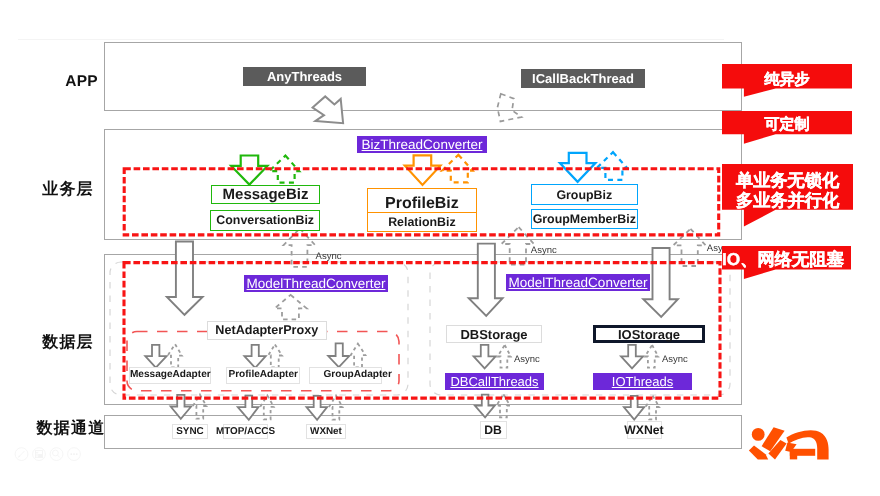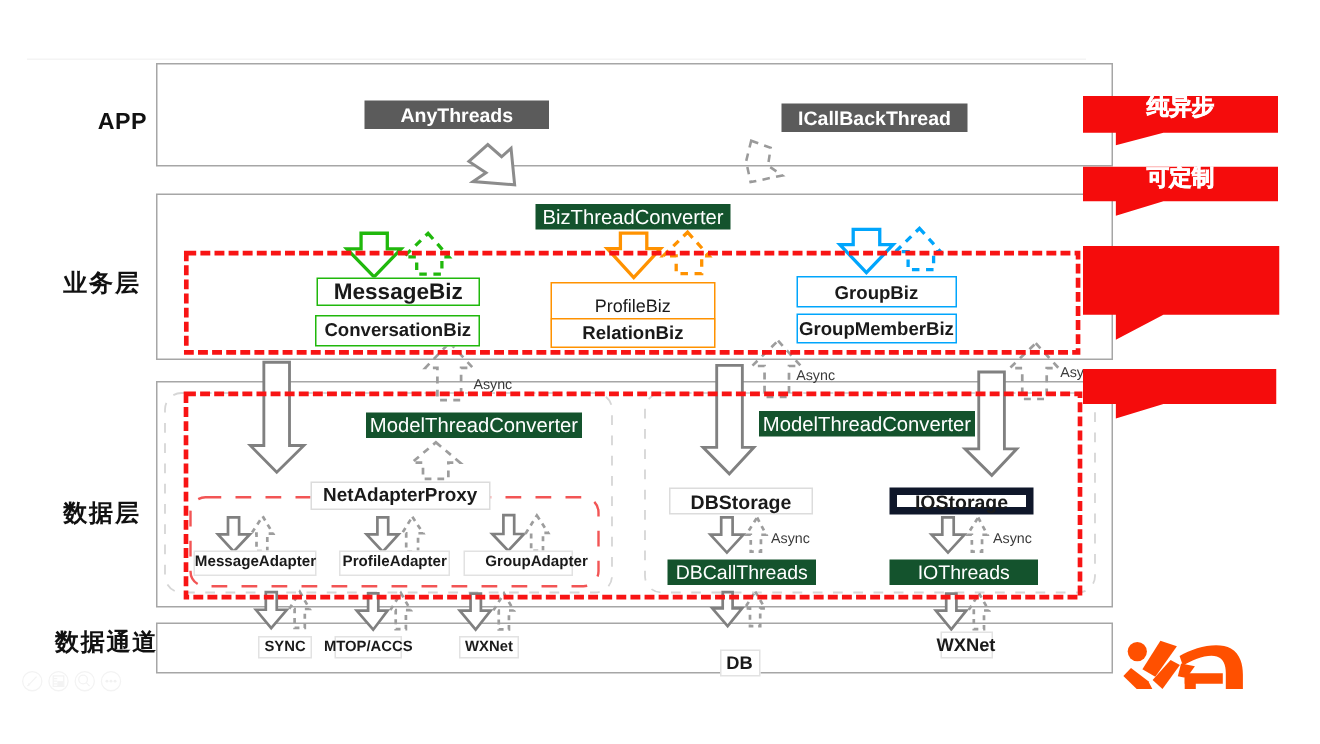--- a/index.html
+++ b/index.html
@@ -17,30 +17,30 @@
   .rowlabel.en{font-size:15.5px;letter-spacing:.3px;}
   .rowlabel.zh{font-size:16px;letter-spacing:1.2px;}
 
   
   .rowbox{position:absolute;border:1px solid #a6a6a6;background:transparent;box-sizing:border-box;}
 
   
   .chip{position:absolute;display:flex;align-items:center;justify-content:center;
         color:#fff;box-sizing:border-box;white-space:nowrap;line-height:1;}
   .chip.dark{background:#5b5b5b;}
-  .chip.mid{background:#14532d;}
+  .chip.mid{background:#6d28d9;text-decoration:underline;}
 
   
   .obox{position:absolute;display:flex;align-items:center;justify-content:center;
         box-sizing:border-box;background:#fff;white-space:nowrap;line-height:1;
         color:#1a1a1a;}
 
   
   .callout{position:absolute;background:#f50c0c;color:#fff;font-weight:bold;
-           display:flex;flex-direction:column;align-items:center;justify-content:flex-start;
+           display:flex;flex-direction:column;align-items:center;justify-content:flex-end;
            box-sizing:border-box;white-space:nowrap;z-index:6;
            -webkit-text-stroke:0.45px #fff;}
   .callout span{display:block;line-height:1.12;}
 
   .asy{position:absolute;font-size:9.5px;color:#3a3a3a;white-space:nowrap;line-height:1;}
 </style>
 </head>
 <body>
 
 <div id="stage">
@@ -119,51 +119,51 @@
   </svg>
 
   <div class="chip dark" style="left:243px;top:67px;width:123px;height:19px;font-size:13px;font-weight:bold;">AnyThreads</div>
   <div class="chip dark" style="left:521px;top:69px;width:124px;height:19px;font-size:13px;font-weight:bold;">ICallBackThread</div>
 
   <div class="chip mid" style="left:357px;top:136px;width:130px;height:17px;font-size:13.5px;">BizThreadConverter</div>
 
   <div class="obox" style="left:211px;top:184.8px;width:109px;height:19.6px;border:1.6px solid #20b80c;font-size:15px;font-weight:bold;">MessageBiz</div>
   <div class="obox" style="left:210.4px;top:210.2px;width:109.6px;height:20.4px;border:1.6px solid #20b80c;font-size:12.4px;font-weight:bold;">ConversationBiz</div>
 
-  <div class="obox" style="left:367.1px;top:187.6px;width:109.6px;height:32px;border:1.6px solid #ff9200;font-size:12px;font-weight:normal;">ProfileBiz</div>
+  <div class="obox" style="left:367.1px;top:187.6px;width:109.6px;height:32px;border:1.6px solid #ff9200;font-size:16px;font-weight:bold;">ProfileBiz</div>
   <div class="obox" style="left:367.1px;top:212.4px;width:109.6px;height:19.8px;border:1.6px solid #ff9200;font-size:12.4px;font-weight:bold;">RelationBiz</div>
 
   <div class="obox" style="left:530.6px;top:184.4px;width:107.4px;height:20.8px;border:1.6px solid #00a5fc;font-size:12.4px;font-weight:bold;">GroupBiz</div>
   <div class="obox" style="left:530.6px;top:208.9px;width:107.4px;height:20.5px;border:1.6px solid #00a5fc;font-size:12.4px;font-weight:bold;">GroupMemberBiz</div>
 
   <div class="chip mid" style="left:244px;top:275px;width:144px;height:17px;font-size:13.5px;">ModelThreadConverter</div>
   <div class="chip mid" style="left:506px;top:274px;width:144px;height:17px;font-size:13.5px;">ModelThreadConverter</div>
 
   <div class="obox" style="left:207px;top:321px;width:119.6px;height:19px;border:1px solid #dcdcdc;font-size:12.6px;font-weight:bold;">NetAdapterProxy</div>
 
   <div class="obox" style="left:129.3px;top:366.5px;width:82px;height:17px;border:1px solid #e2e2e2;font-size:10.1px;font-weight:bold;">MessageAdapter</div>
   <div class="obox" style="left:226.2px;top:366.5px;width:74px;height:17px;border:1px solid #e2e2e2;font-size:10.1px;font-weight:bold;">ProfileAdapter</div>
   <div class="obox" style="left:309.2px;top:366.5px;width:73px;height:17px;border:1px solid #e2e2e2;font-size:10.1px;font-weight:bold;padding-left:24px;">GroupAdapter</div>
 
   <div class="obox" style="left:446px;top:325px;width:96px;height:18px;border:1px solid #dcdcdc;font-size:13px;font-weight:bold;">DBStorage</div>
-  <div class="obox" style="left:593px;top:325px;width:96px;height:18px;border:5px solid #0f172a;font-size:13px;font-weight:bold;">IOStorage</div>
+  <div class="obox" style="left:593px;top:325px;width:112px;height:18px;border:3px solid #0f172a;font-size:13px;font-weight:bold;">IOStorage</div>
 
   <div class="chip mid" style="left:445px;top:373px;width:99px;height:17px;font-size:13px;">DBCallThreads</div>
   <div class="chip mid" style="left:593px;top:373px;width:99px;height:17px;font-size:13px;">IOThreads</div>
 
   <div class="asy" style="left:315.6px;top:252.2px;">Async</div>
   <div class="asy" style="left:530.8px;top:245.8px;">Async</div>
   <div class="asy" style="left:706.8px;top:244.3px;">Async</div>
   <div class="asy" style="left:514px;top:355px;">Async</div>
   <div class="asy" style="left:662px;top:355px;">Async</div>
 
   <div class="obox" style="left:172px;top:424px;width:36px;height:15px;border:1px solid #e2e2e2;font-size:9.9px;font-weight:bold;">SYNC</div>
   <div class="obox" style="left:223px;top:424px;width:45px;height:15px;border:1px solid #e2e2e2;font-size:9.9px;font-weight:bold;">MTOP/ACCS</div>
   <div class="obox" style="left:306px;top:424px;width:40px;height:15px;border:1px solid #e2e2e2;font-size:9.9px;font-weight:bold;">WXNet</div>
-  <div class="obox" style="left:479.5px;top:421px;width:27px;height:18px;border:1px solid #e2e2e2;font-size:12.2px;font-weight:bold;margin-top:12px;">DB</div>
+  <div class="obox" style="left:479.5px;top:421px;width:27px;height:18px;border:1px solid #e2e2e2;font-size:12.2px;font-weight:bold;">DB</div>
   <div class="obox" style="left:626.5px;top:421px;width:35px;height:18px;border:1px solid #e2e2e2;font-size:12.2px;font-weight:bold;">WXNet</div>
 
   <div class="abs" style="left:722px;top:64px;width:130px;height:34px;z-index:6;">
     <svg width="130" height="34" viewBox="0 0 130 34" style="position:absolute;left:0;top:0;">
       <path d="M 0 0 L 130 0 L 130 24.5 L 53.6 24.5 L 21.9 32.8 L 21.9 24.5 L 0 24.5 Z" fill="#f50c0c"></path>
     </svg>
     <div class="callout" style="left:0;top:0;width:130px;height:24.4px;font-size:15px;background:none;">
       <span>纯异步</span>
     </div>
   </div>
@@ -174,26 +174,33 @@
     </svg>
     <div class="callout" style="left:0;top:0;width:130px;height:23px;font-size:15px;background:none;">
       <span>可定制</span>
     </div>
   </div>
 
   <div class="abs" style="left:722px;top:164px;width:131px;height:63px;z-index:6;">
     <svg width="131" height="63" viewBox="0 0 131 63" style="position:absolute;left:0;top:0;">
       <path d="M 0 0 L 131 0 L 131 45.8 L 53.6 45.8 L 21.9 62.5 L 21.9 45.8 L 0 45.8 Z" fill="#f50c0c"></path>
     </svg>
+    <div class="callout" style="left:0;top:0;width:131px;height:45.8px;font-size:17.2px;line-height:1.2;background:none;">
+      <span>单业务无锁化</span>
+      <span>多业务并行化</span>
+    </div>
   </div>
 
   <div class="abs" style="left:722px;top:246px;width:129px;height:34px;z-index:6;">
     <svg width="129" height="34" viewBox="0 0 129 34" style="position:absolute;left:0;top:0;">
       <path d="M 0 0 L 129 0 L 129 23.4 L 53.6 23.4 L 21.9 33.0 L 21.9 23.4 L 0 23.4 Z" fill="#f50c0c"></path>
     </svg>
+    <div class="callout" style="left:-3.5px;top:0;width:129px;height:23.4px;font-size:17.3px;background:none;">
+      <span>IO、网络无阻塞</span>
+    </div>
   </div>
 
   <svg class="abs" style="left:12px;top:444px;width:72px;height:18px;" viewBox="0 0 72 18">
     <g stroke="#f3f3f3" stroke-width="0.85" fill="none">
       <circle cx="9.5" cy="10.1" r="6.4"></circle>
       <path d="M 6.3 13.4 L 12.4 7.1"></path>
       <path d="M 6.3 13.4 L 7.0 11.3 L 8.4 12.6 Z" fill="#f3f3f3" stroke="none"></path>
       <circle cx="27.0" cy="10.1" r="6.4"></circle>
       <rect x="23.5" y="6.6" width="7.0" height="7.0"></rect>
       <rect x="26.2" y="10.1" width="4.3" height="3.5" fill="#f3f3f3" stroke="none"></rect>

